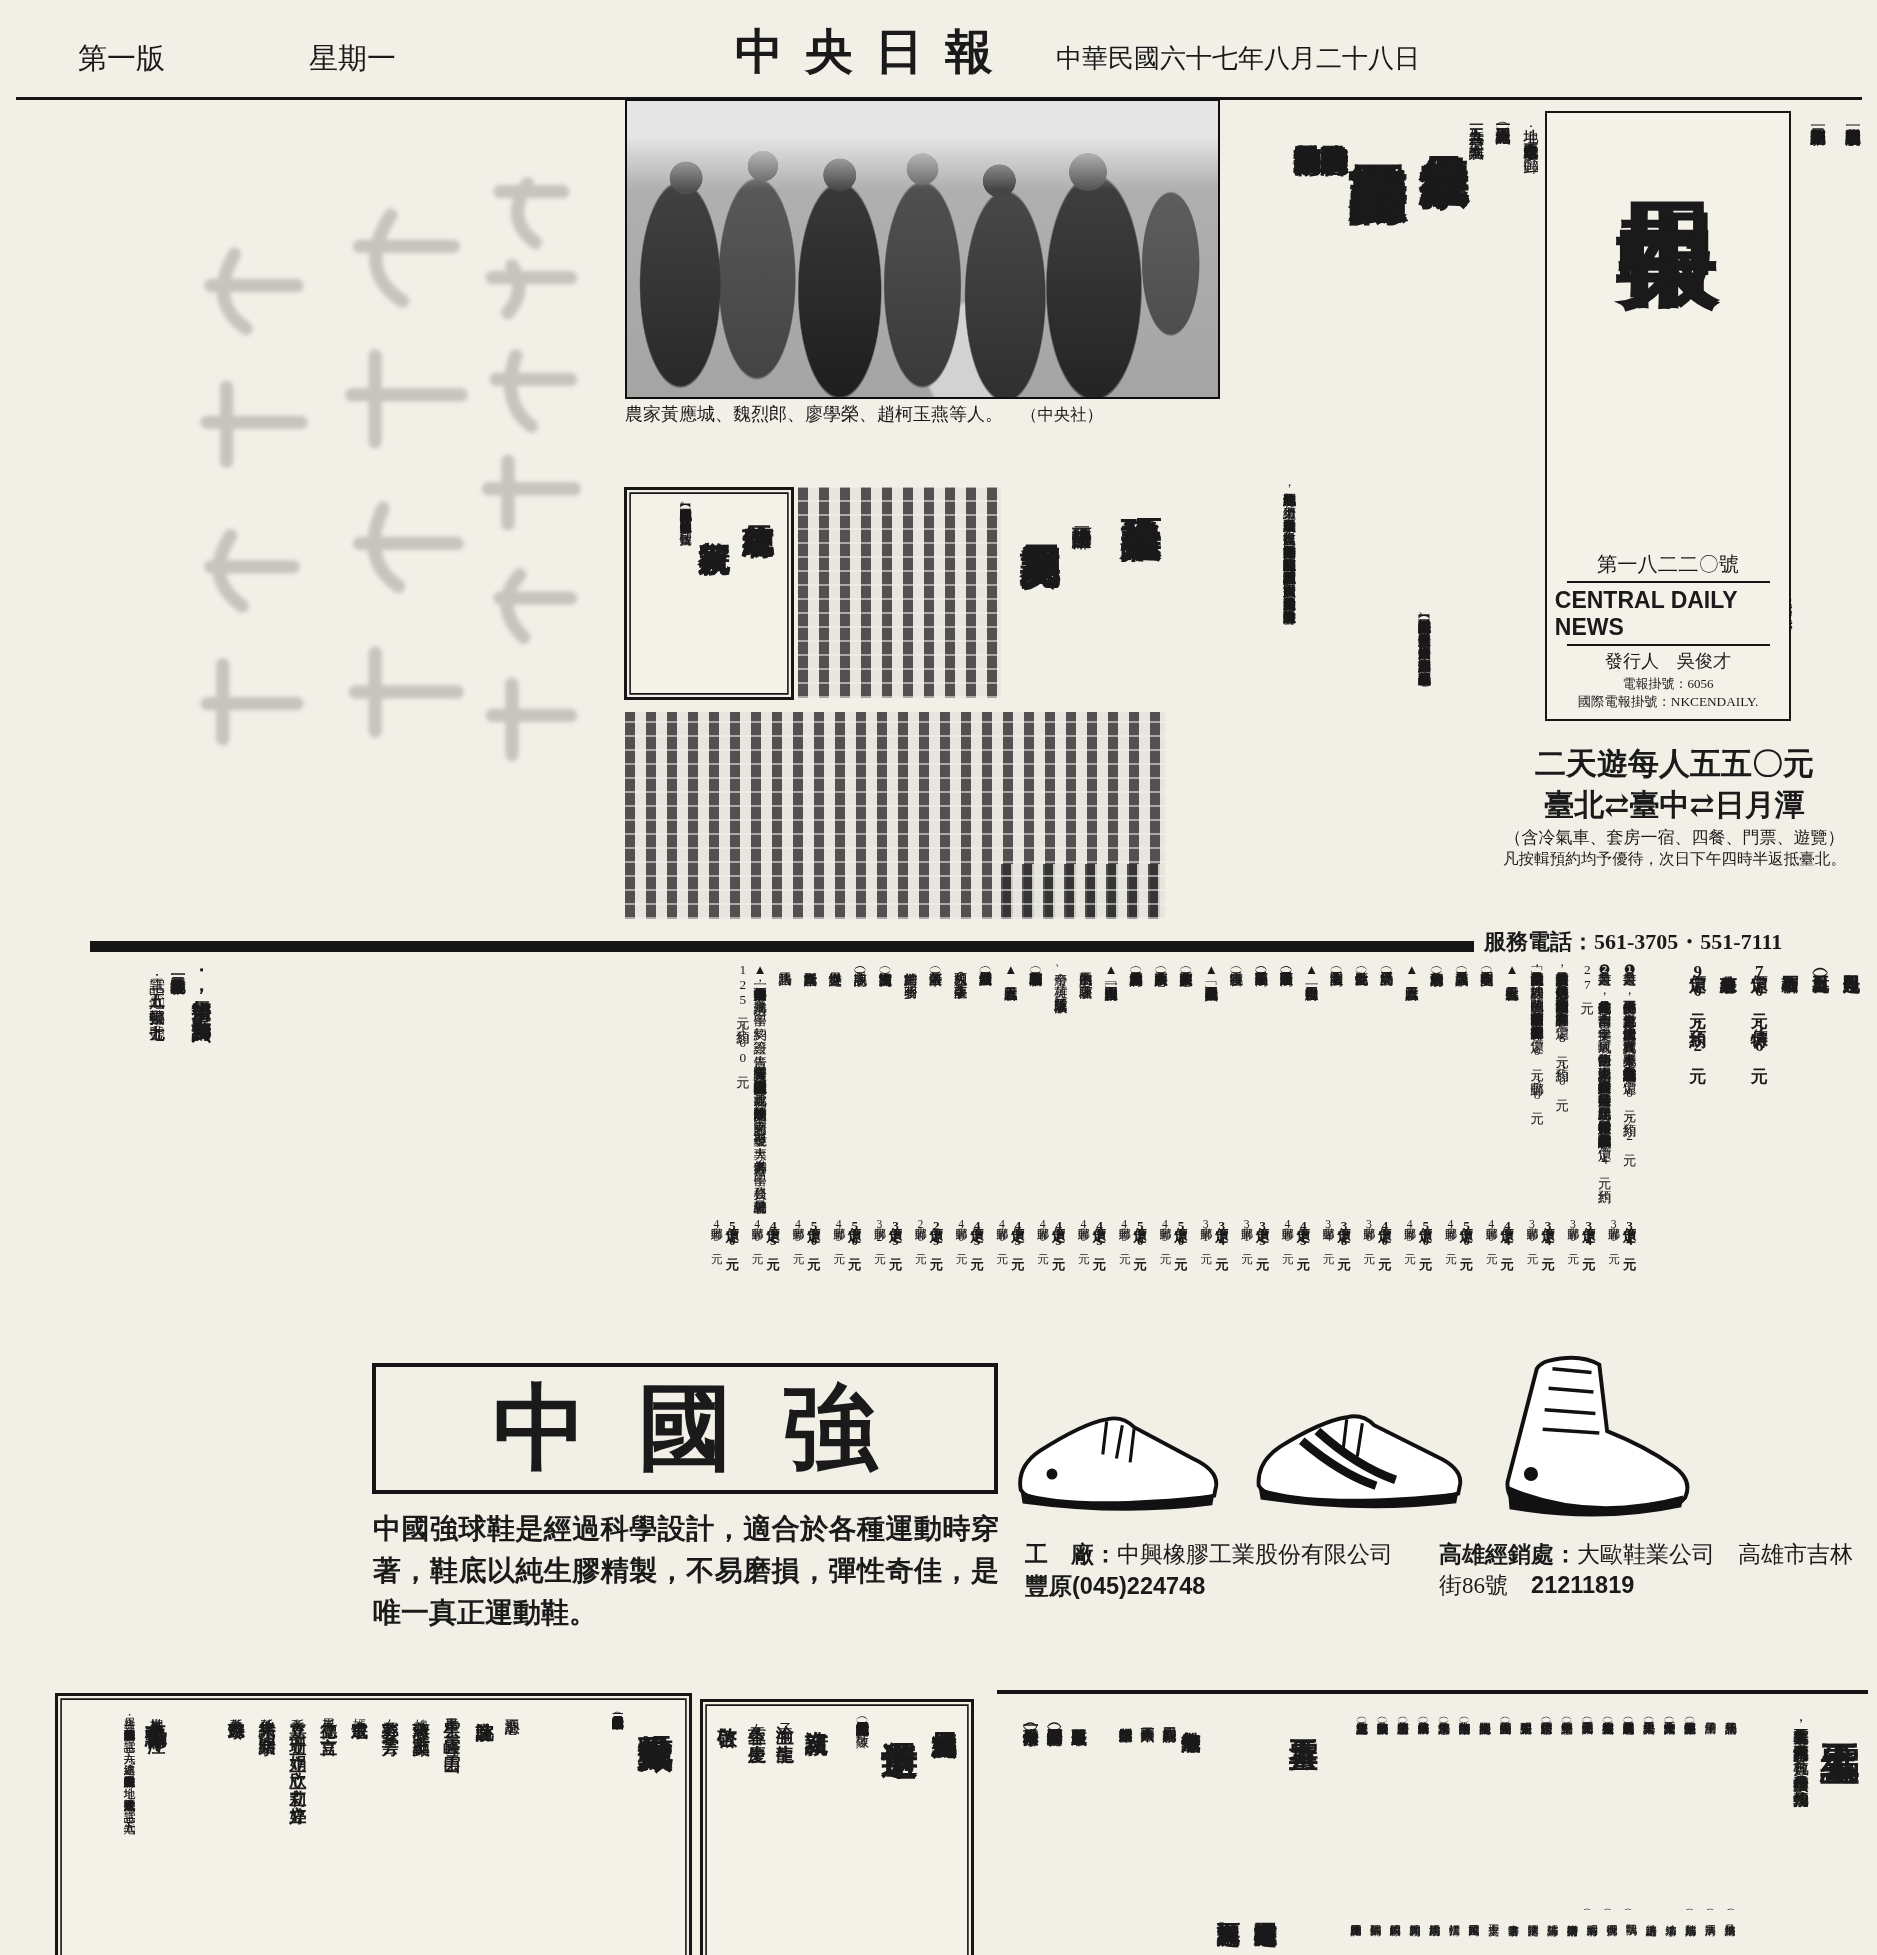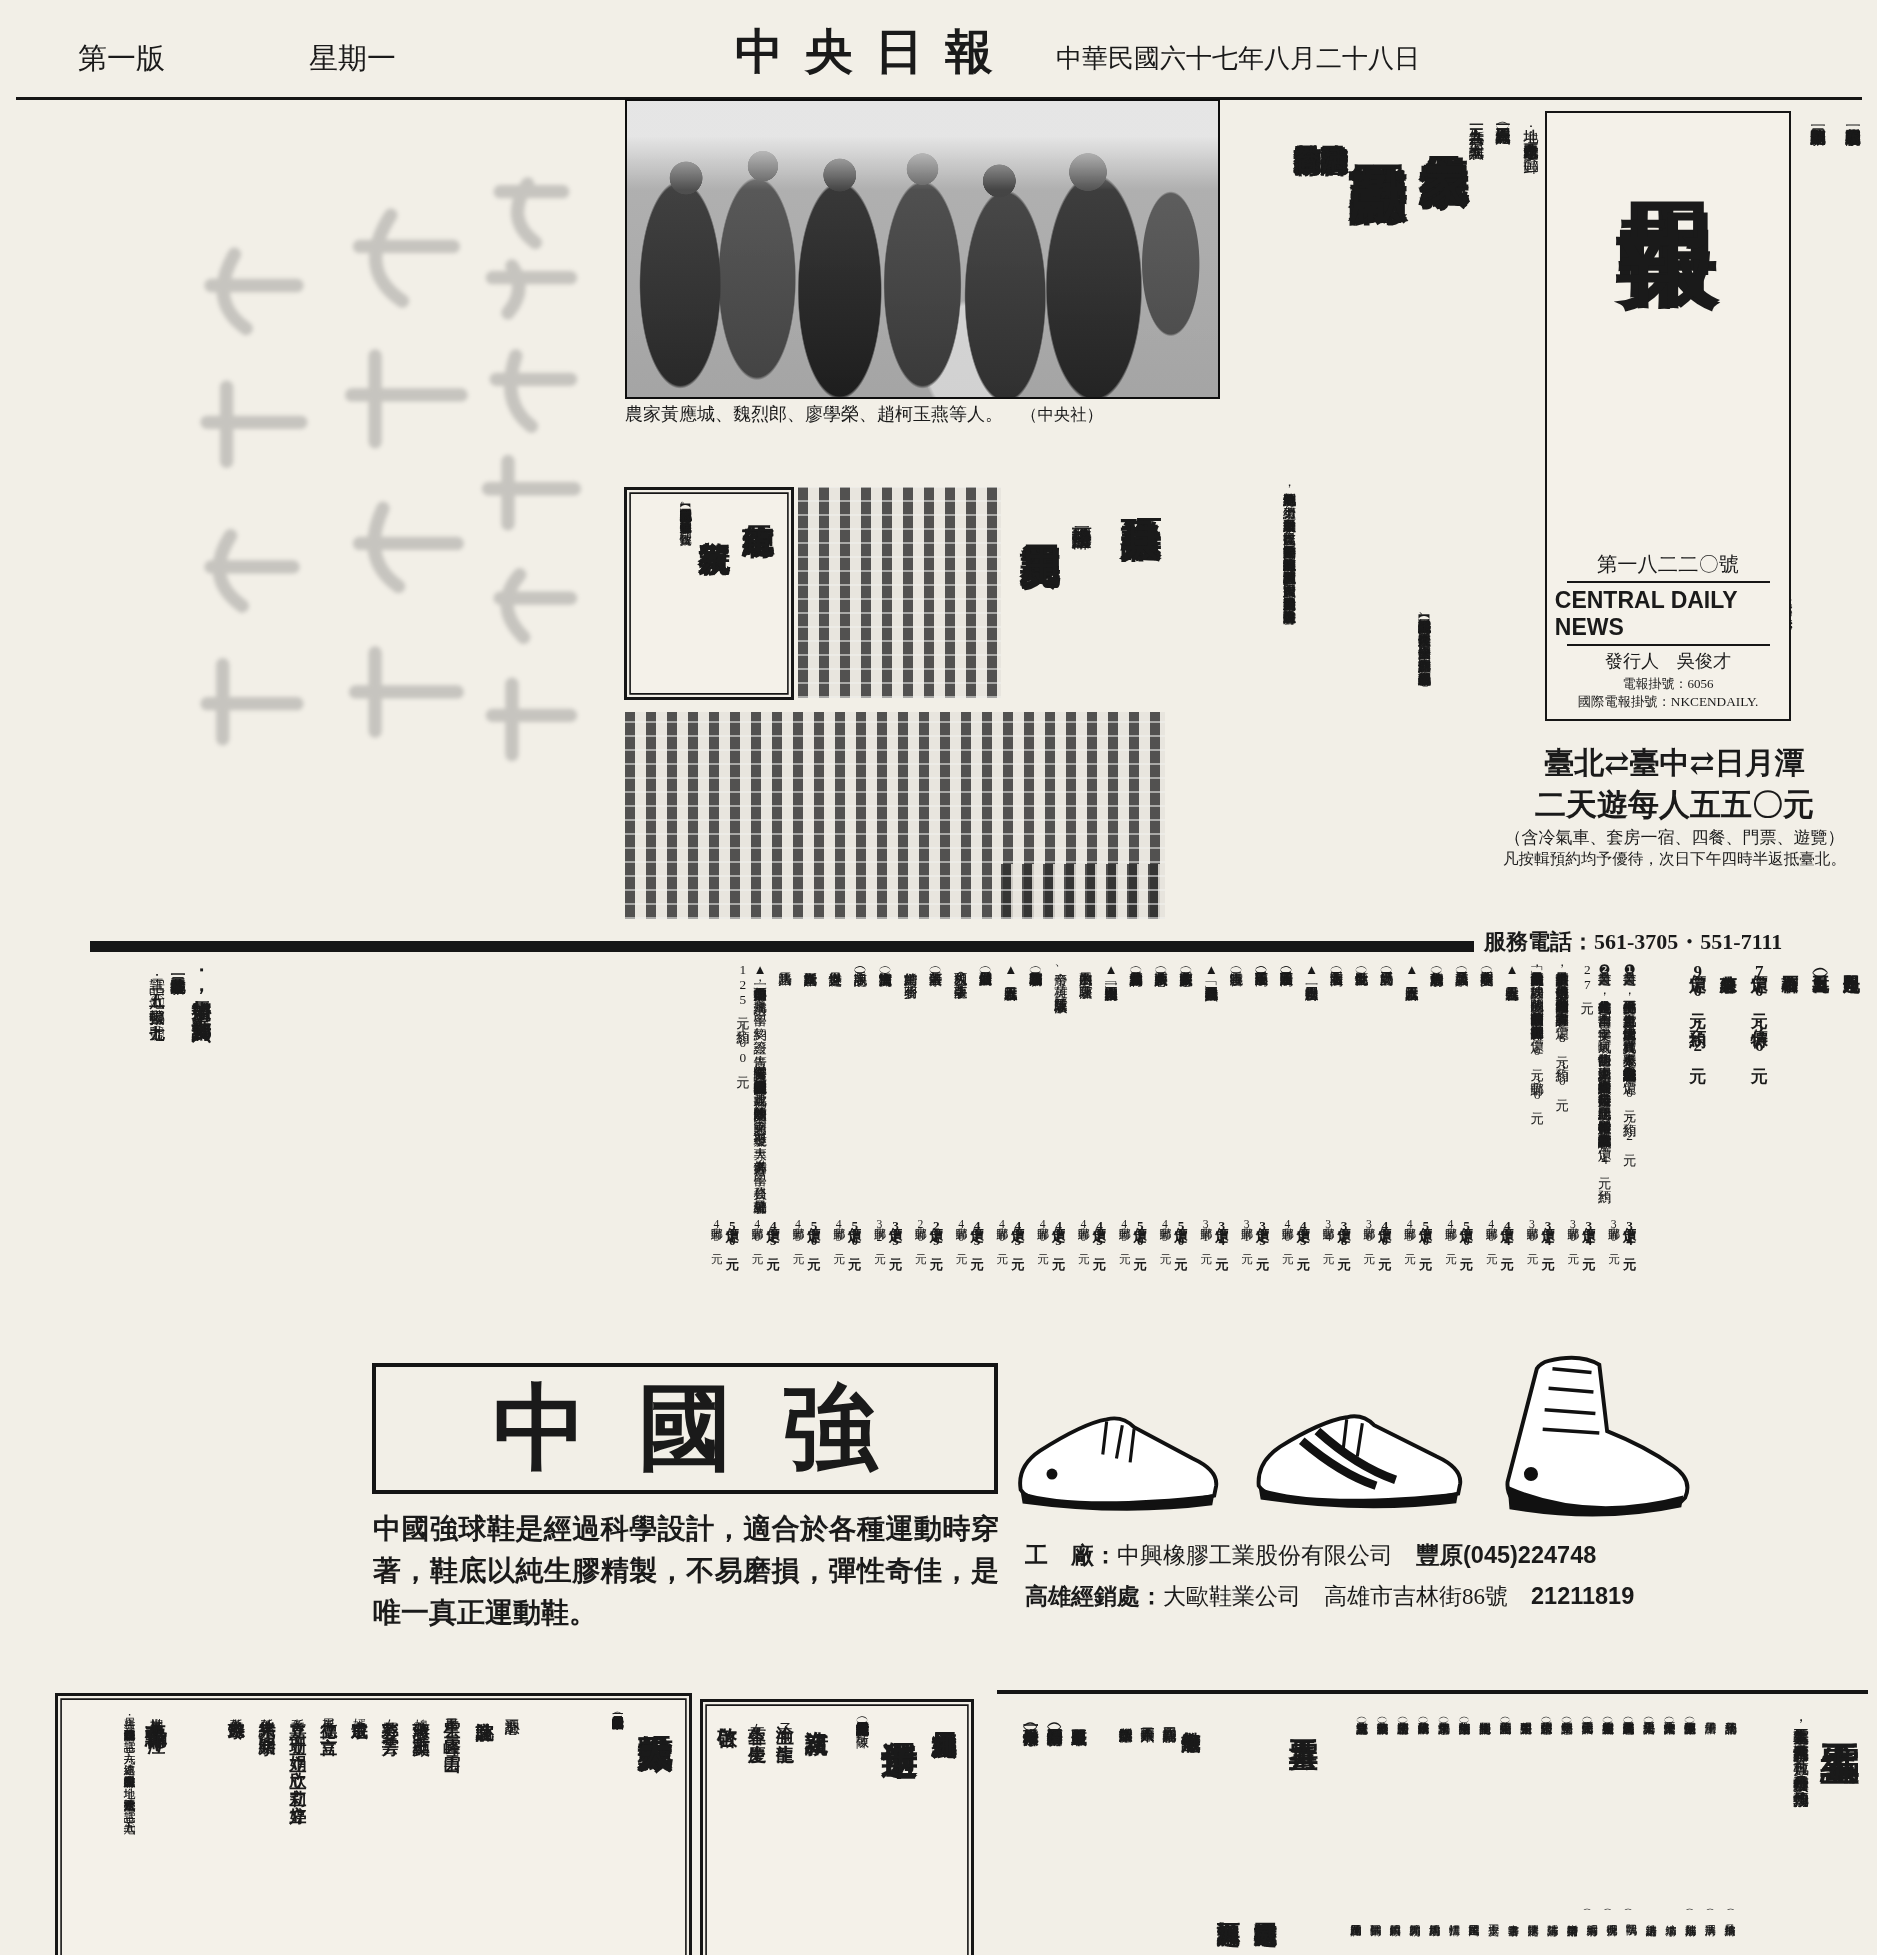--- a/index.html
+++ b/index.html
@@ -72,22 +72,22 @@
   <div class="rule-h" style="width:203px;height:2.3px;margin:3.1px 0;"></div>
   <div style="font-size:18px;">發行人　吳俊才</div>
   <div style="font-size:13px;margin-top:2.3px;">電報掛號：6056</div>
   <div style="font-size:13.3px;">國際電報掛號：NKCENDAILY.</div>
 </div>
 <div class="abs v" style="left:1513px;top:117px;width:27px;height:587px;font-size:15px;">地址：臺北市忠孝西路一段八十三號　郵區一〇〇</div>
 <div class="abs v" style="left:1486px;top:117px;width:26px;height:587px;font-size:15px;">總機三八一三九三九（十五線）訂報三一一六四五三</div>
 <div class="abs v" style="left:1462px;top:117px;width:23.5px;height:587px;font-size:15px;">廣告三一一九五六六五　採訪組三一一七六一五</div>
 
 <div class="abs" style="left:1484px;top:743px;width:381px;height:172px;text-align:center;">
+  <div class="b" style="font-size:31px;">二天遊每人五五〇元</div>
   <div class="b" style="font-size:30px;">臺北⇄臺中⇄日月潭</div>
-  <div class="b" style="font-size:31px;">二天遊每人五五〇元</div>
   <div style="font-size:17px;">（含冷氣車、套房一宿、四餐、門票、遊覽）</div>
   <div style="font-size:15.6px;">凡按輯預約均予優待，次日下午四時半返抵臺北。</div>
 </div>
 <div class="abs b" style="left:1484px;top:927px;width:381px;height:35px;font-size:22px;">服務電話：561-3705・551-7111</div>
 
 <div class="abs v b" style="left:1420px;top:117px;width:59px;height:559px;font-size:50px;">總統接見十大傑出農家</div>
 <div class="abs v b" style="left:1354px;top:117px;width:65px;height:563px;font-size:59px;">嘉許農友勤勞貢獻</div>
 <div class="abs v b" style="left:1327px;top:123px;width:26px;height:469px;font-size:28px;">強調政府隨時在改善農民生活</div>
 <div class="abs v b" style="left:1301px;top:123px;width:25px;height:469px;font-size:28px;">並鼓勵農家子弟接受高等教育</div>
 <div class="abs v" style="left:1304px;top:610px;width:129px;height:313px;font-size:13px;line-height:1.35;">
@@ -355,21 +355,21 @@
   </svg>
 </div>
 <div class="abs shoe" style="left:1490px;top:1345px;">
   <svg width="203" height="184" viewBox="0 0 520 470">
     <path d="M150 40 Q230 20 280 50 L300 220 Q400 260 470 310 Q520 345 500 390 L480 410 Q300 440 120 420 Q40 410 45 350 L120 60 Q130 45 150 40 Z" fill="#fff" stroke="#111" stroke-width="10"></path>
     <path d="M45 360 Q250 450 495 385 L490 415 Q280 460 50 420 Z" fill="#111"></path>
     <path d="M160 60 L260 70 M150 110 L265 120 M140 165 L270 175 M135 215 L280 225" stroke="#111" stroke-width="9" fill="none"></path>
     <circle cx="105" cy="330" r="18" fill="#111"></circle>
   </svg>
 </div>
-<div class="abs" style="left:1025px;top:1539px;width:845px;height:149px;display:flex;flex-direction:column;gap:10px;">
+<div class="abs" style="left:1025px;top:1539px;width:845px;height:149px;display:flex;flex-direction:row;gap:10px;">
   <div style="font-size:23px;"><span class="b">工　廠：</span><span>中興橡膠工業股份有限公司</span>　<span class="b sans" style="font-size:23.5px;">豐原(045)224748</span></div>
   <div style="font-size:23px;"><span class="b">高雄經銷處：</span><span>大歐鞋業公司</span>　<span>高雄市吉林街86號</span>　<span class="b sans" style="font-size:23.5px;">21211819</span></div>
 </div>
 
 <div class="abs rule-h" style="left:997px;top:1690px;width:871px;height:3.9px;"></div>
 <div class="abs v b" style="left:1816px;top:1713px;width:51px;height:301px;font-size:39px;">王雲五主編</div>
 <div class="abs v" style="left:1744px;top:1717px;width:68px;height:293px;font-size:15.6px;line-height:1.4;">本館王董事長雲五先生，精選具有各方面代表性年譜，凡數百種，按月賡續發行十種為一輯，凡按輯預約均予優待。</div>
 <div class="abs stream" style="left:1330px;top:1713px;width:407px;height:197px;overflow:hidden;">
     <div class="v" style="height:192px;font-size:11.7px;margin-left:5.5px;">周孔子論語年譜</div>
     <div class="v" style="height:192px;font-size:11.7px;margin-left:5.5px;">周孟子年譜</div>

